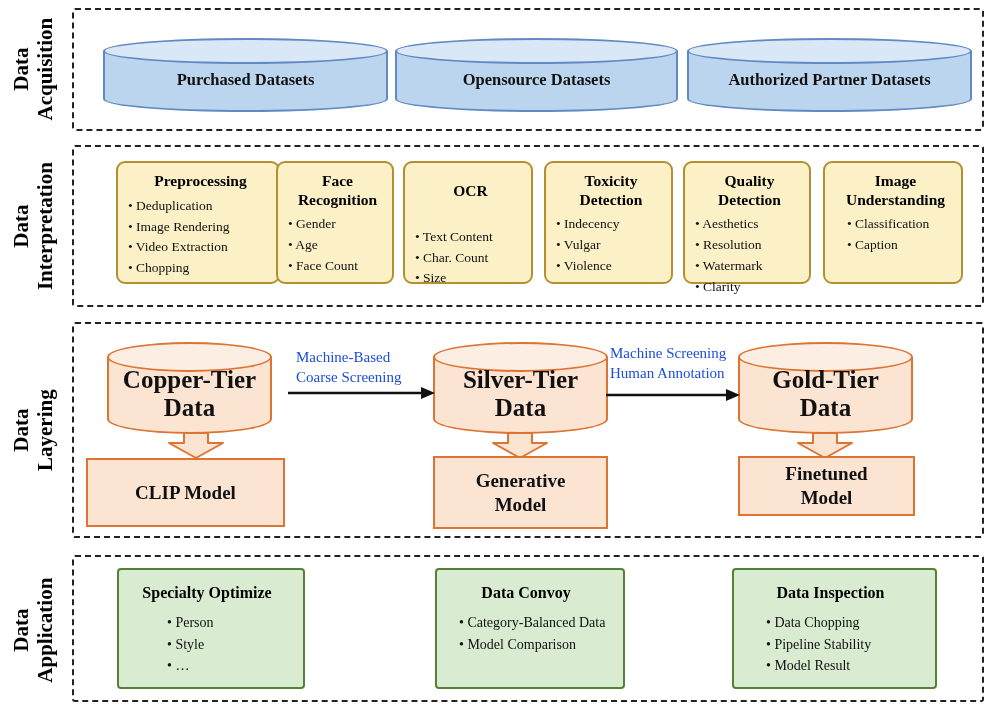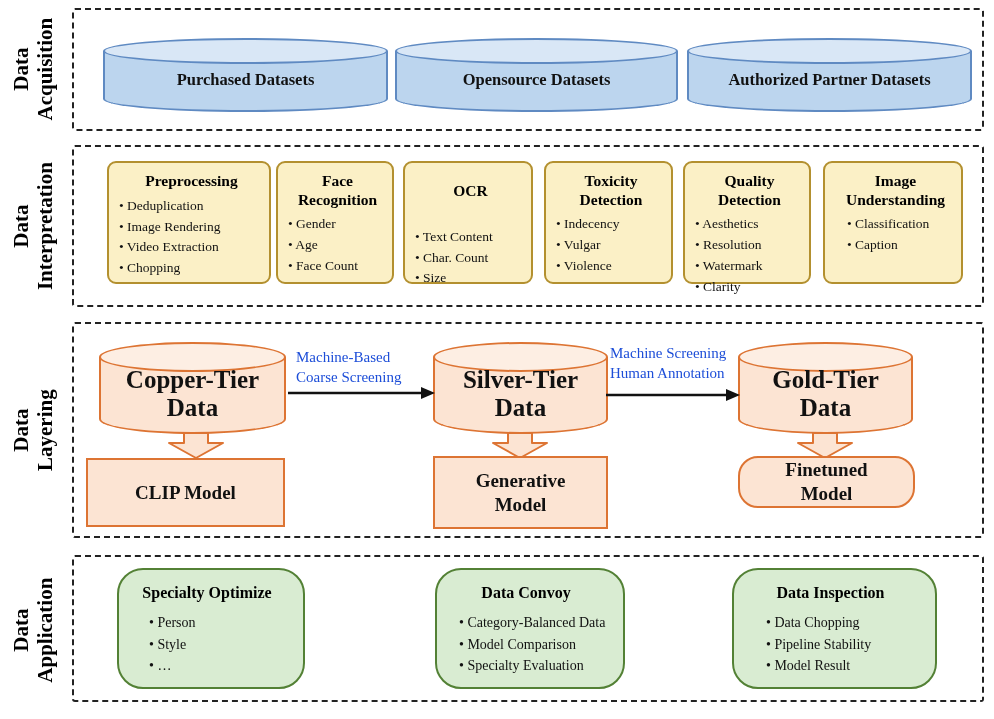--- a/index.html
+++ b/index.html
@@ -54,73 +54,73 @@
   .cyl.orange .cyl-body {
     top:15px; background:var(--orange-fill,#fce4d3);
     border:2px solid var(--orange-border,#dd7433); border-top:none;
     border-radius:0 0 50% 50% / 0 0 15px 15px;
   }
   .cyl.orange .cyl-top {
     height:30px; background:var(--orange-top,#fdeee3);
     border:2px solid var(--orange-border,#dd7433);
   }
   .cyl.orange .cyl-label { font-size:25px; line-height:1.12; padding-top:12px; }
-  .c-o1 { left:99px; top:342px; width:187px; height:92px; }
+  .c-o1 { left:107px; top:342px; width:165px; height:92px; }
   .c-o2 { left:433px; top:342px; width:175px; height:92px; }
   .c-o3 { left:738px; top:342px; width:175px; height:92px; }
 
   
   .ybox {
     position:absolute; top:161px; height:123px; box-sizing:border-box;
     background:var(--yellow-fill,#fbf0c6); border:2px solid var(--yellow-border,#b3902f);
     border-radius:9px; padding:7px 5px 0 10px;
   }
   .ybox .ttl { text-align:center; font-weight:bold; font-size:15.5px; line-height:1.2; margin:2px 0 5px; color:#000; }
   .ybox ul { margin:0; padding:0; list-style:none; font-size:13.5px; line-height:1.55; }
   .ybox li::before, .gbox li::before { content:"• "; }
-  .m1 { left:107px; width:164px; }
+  .m1 { left:116px; width:164px; }
   .m2 { left:276px; width:118px; }
   .m3 { left:403px; width:130px; }
   .m4 { left:544px; width:129px; }
   .m5 { left:683px; width:128px; }
   .m6 { left:823px; width:140px; }
 
   
   .mbox {
     position:absolute; box-sizing:border-box; background:var(--orange-fill,#fce4d3);
     border:2px solid var(--orange-border,#dd7433);
     display:flex; align-items:center; justify-content:center; text-align:center;
     font-weight:bold; font-size:19px; line-height:1.25; white-space:pre-line;
   }
   .mb1 { left:86px; top:458px; width:199px; height:69px; }
   .mb2 { left:433px; top:456px; width:175px; height:73px; }
-  .mb3 { left:738px; top:456px; width:177px; height:52px;border-radius:20px; }
+  .mb3 { left:738px; top:456px; width:177px; height:60px; }
 
   
   .darrow { position:absolute; top:432px; }
   .darrow polygon { fill:var(--orange-fill,#fce4d3); stroke:var(--orange-border,#dd7433); stroke-width:2; stroke-linejoin:round; }
   .da1 { left:168px; } .da2 { left:492px; } .da3 { left:797px; }
   .farrow { position:absolute; }
   .farrow line { stroke:#111; stroke-width:2.5; }
   .farrow polygon { fill:#111; }
   .fa1 { left:288px; top:384px; }
   .fa2 { left:606px; top:386px; }
   .trans { position:absolute; font-size:15px; line-height:1.32; white-space:pre-line; color:#1d4ed8; }
   .t1 { left:296px; top:348px; }
   .t2 { left:610px; top:344px; }
 
   
   .gbox {
     position:absolute; top:568px; height:121px; box-sizing:border-box;
     background:var(--green-fill,#d9ecd2); border:2.5px solid var(--green-border,#538135);
-    border-radius:26px; padding:12px 8px 0 0;
+    border-radius:4px; padding:12px 8px 0 0;
   }
   .gbox .ttl { text-align:center; font-weight:bold; font-size:16px; margin:2px 0 10px; color:#000; }
   .gbox ul { margin:0; padding:0; list-style:none; font-size:14px; line-height:1.55; }
-  .g1 { left:117px; width:188px; } .g1 ul { padding-left:30px; }
+  .g1 { left:117px; width:188px; } .g1 ul { padding-left:48px; }
   .g2 { left:435px; width:190px; } .g2 ul { padding-left:22px; }
   .g3 { left:732px; width:205px; } .g3 ul { padding-left:32px; }
 </style>
 </head>
 <body>
 
 <div class="canvas">
 
   <div class="row-label lbl-acq">Data
 Acquisition</div>
@@ -262,21 +262,20 @@
       <li>Person</li>
       <li>Style</li>
       <li>…</li>
     </ul>
   </div>
   <div class="gbox g2">
     <div class="ttl">Data Convoy</div>
     <ul>
       <li>Category-Balanced Data</li>
       <li>Model Comparison</li>
-      <li>Specialty Evaluation</li>
     </ul>
   </div>
   <div class="gbox g3">
     <div class="ttl">Data Inspection</div>
     <ul>
       <li>Data Chopping</li>
       <li>Pipeline Stability</li>
       <li>Model Result</li>
     </ul>
   </div>

